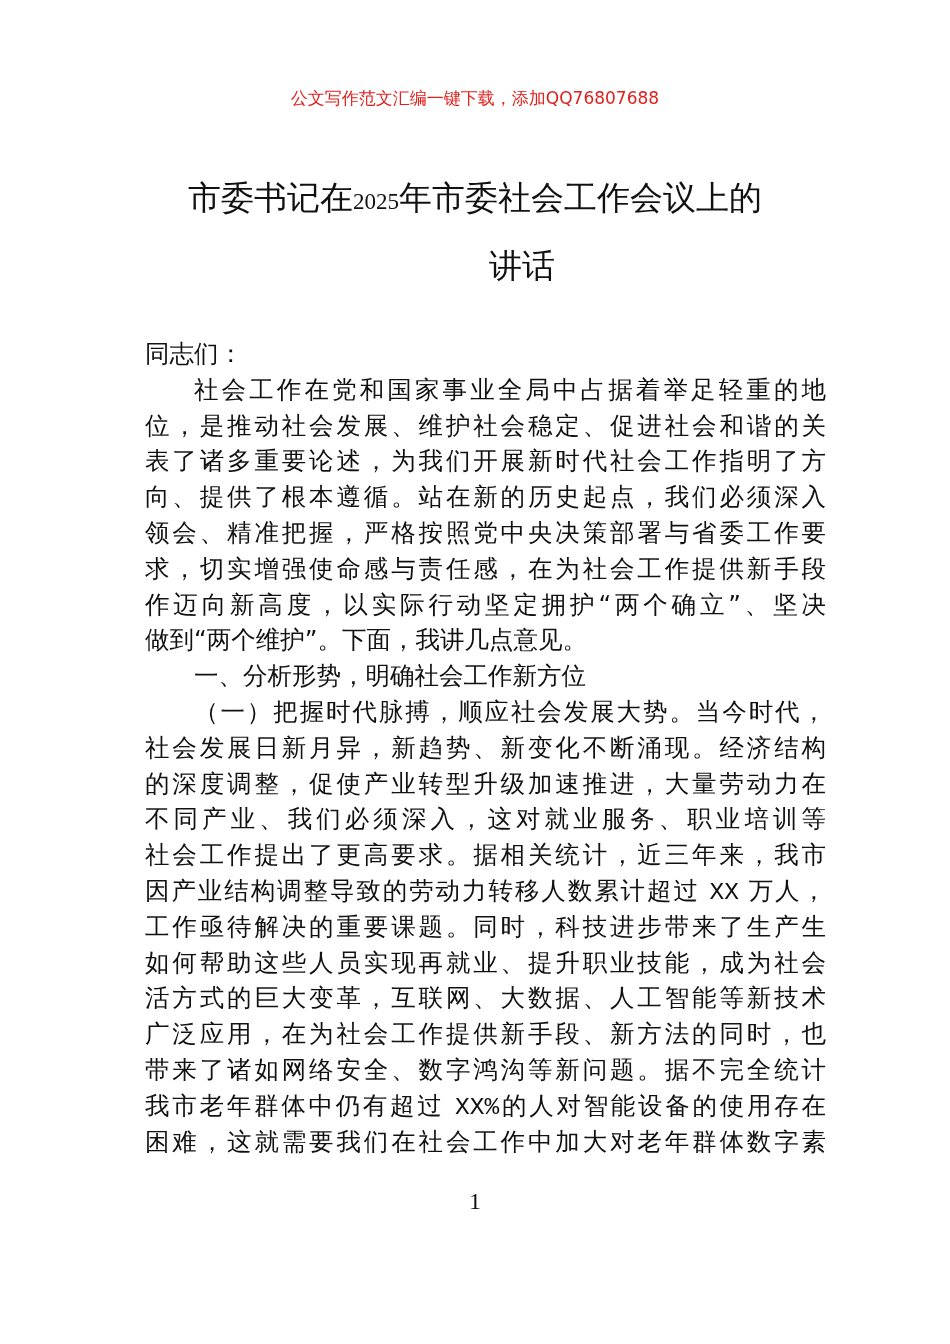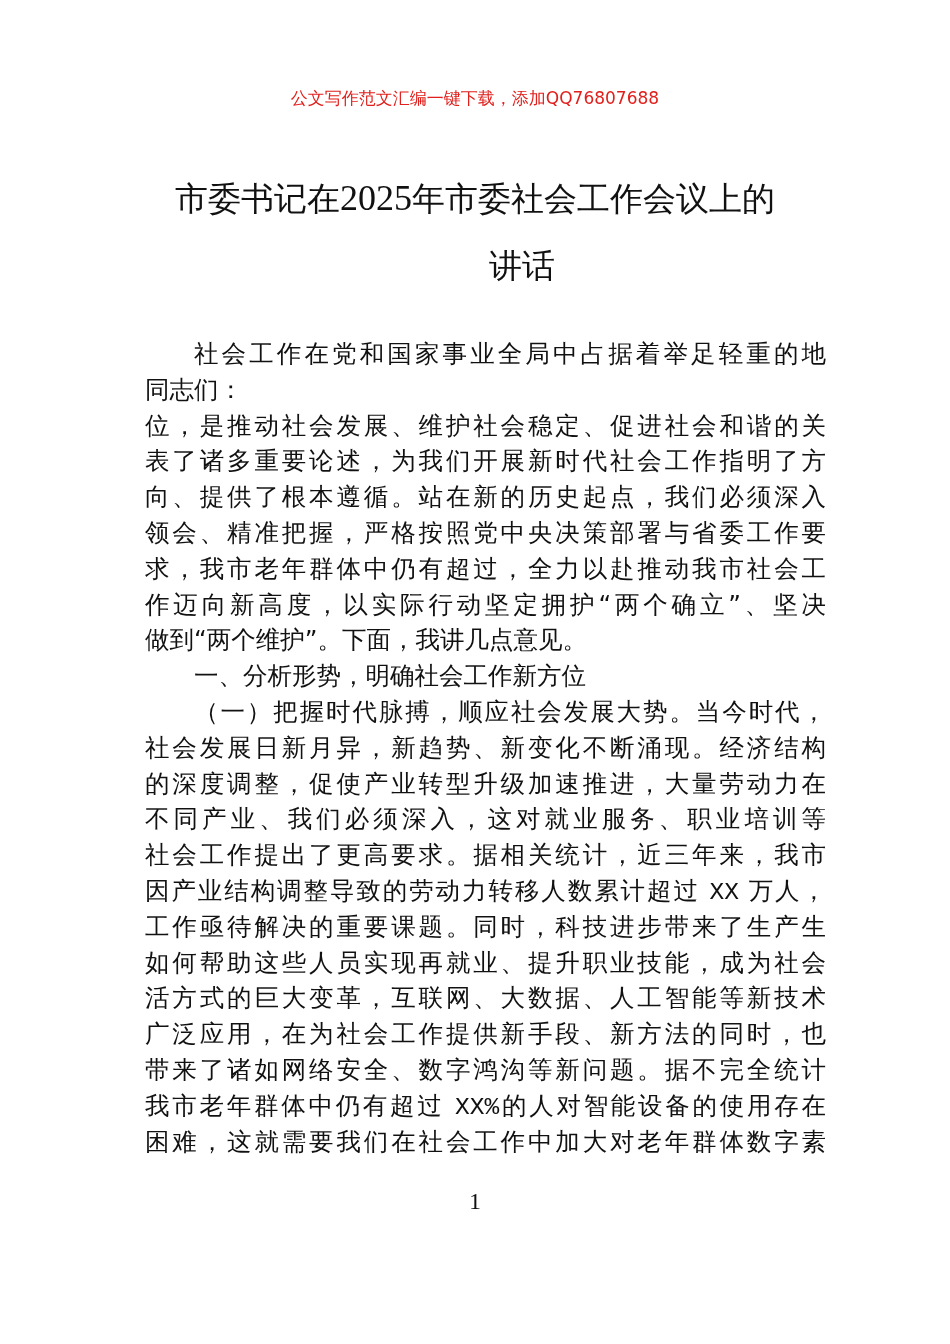--- a/index.html
+++ b/index.html
@@ -41,21 +41,21 @@
       text-align: center;
       font-size: 33px;
       line-height: 44px;
       color: #111111;
       font-family: "DejaVu Sans", sans-serif;
     }
     .title-line.l1 { top: 176px; }
     .title-line.l2 { top: 244px; margin-left: 47px; }
     .title-line .num {
       font-family: "Liberation Serif", "DejaVu Serif", serif;
-      font-size: 36px;
+      font-size: 23px;
     }
     .body {
       position: absolute;
       left: 145px;
       top: 336px;
       width: 681px;
     }
     .line {
       height: 35.8px;
       font-size: 24.5px;
@@ -87,28 +87,28 @@
 <body>
 
 <div class="page">
 
   <div class="promo">公文写作范文汇编一键下载，添加QQ76807688</div>
 
   <div class="title-line l1"><span>市委书记在</span><span class="num">2025</span><span>年市委社会工作会议上的</span></div>
   <div class="title-line l2">讲话</div>
 
   <div class="body">
+    <div class="line last">同志们：</div>
+
     <div class="line indent">社会工作在党和国家事业全局中占据着举足轻重的地</div>
-
-    <div class="line last">同志们：</div>
     <div class="line">位，是推动社会发展、维护社会稳定、促进社会和谐的关</div>
     <div class="line">表了诸多重要论述，为我们开展新时代社会工作指明了方</div>
     <div class="line">向、提供了根本遵循。站在新的历史起点，我们必须深入</div>
     <div class="line">领会、精准把握，严格按照党中央决策部署与省委工作要</div>
-    <div class="line">求，我市老年群体中仍有超过，全力以赴推动我市社会工</div>
+    <div class="line">求，切实增强使命感与责任感，在为社会工作提供新手段</div>
     <div class="line">作迈向新高度，以实际行动坚定拥护“两个确立”、坚决</div>
     <div class="line last">做到“两个维护”。下面，我讲几点意见。</div>
 
     <div class="line indent heading">一、分析形势，明确社会工作新方位</div>
 
     <div class="line indent">（一）把握时代脉搏，顺应社会发展大势。当今时代，</div>
     <div class="line">社会发展日新月异，新趋势、新变化不断涌现。经济结构</div>
     <div class="line">的深度调整，促使产业转型升级加速推进，大量劳动力在</div>
     <div class="line">不同产业、我们必须深入，这对就业服务、职业培训等</div>
     <div class="line">社会工作提出了更高要求。据相关统计，近三年来，我市</div>

